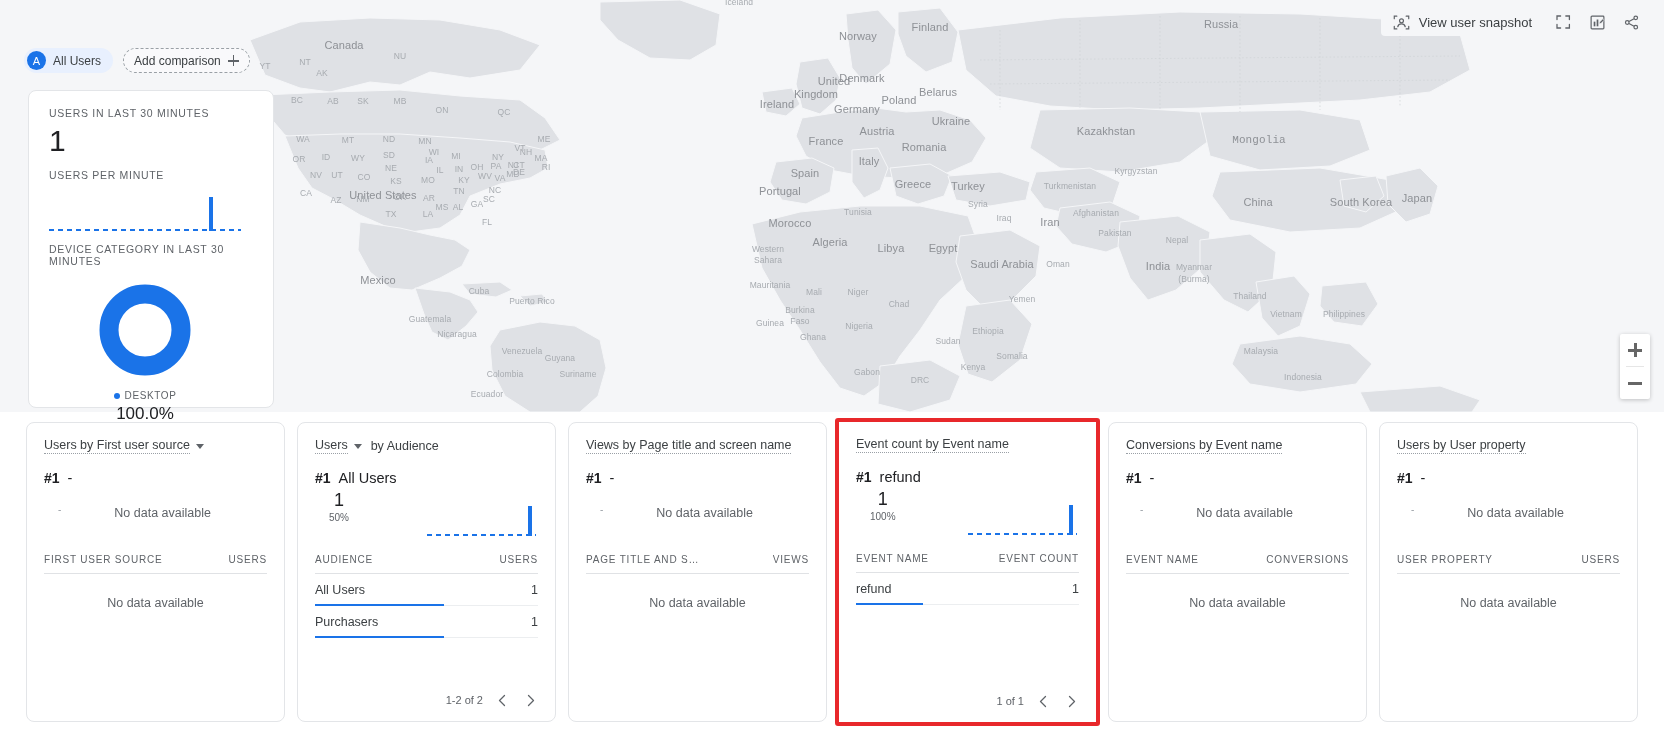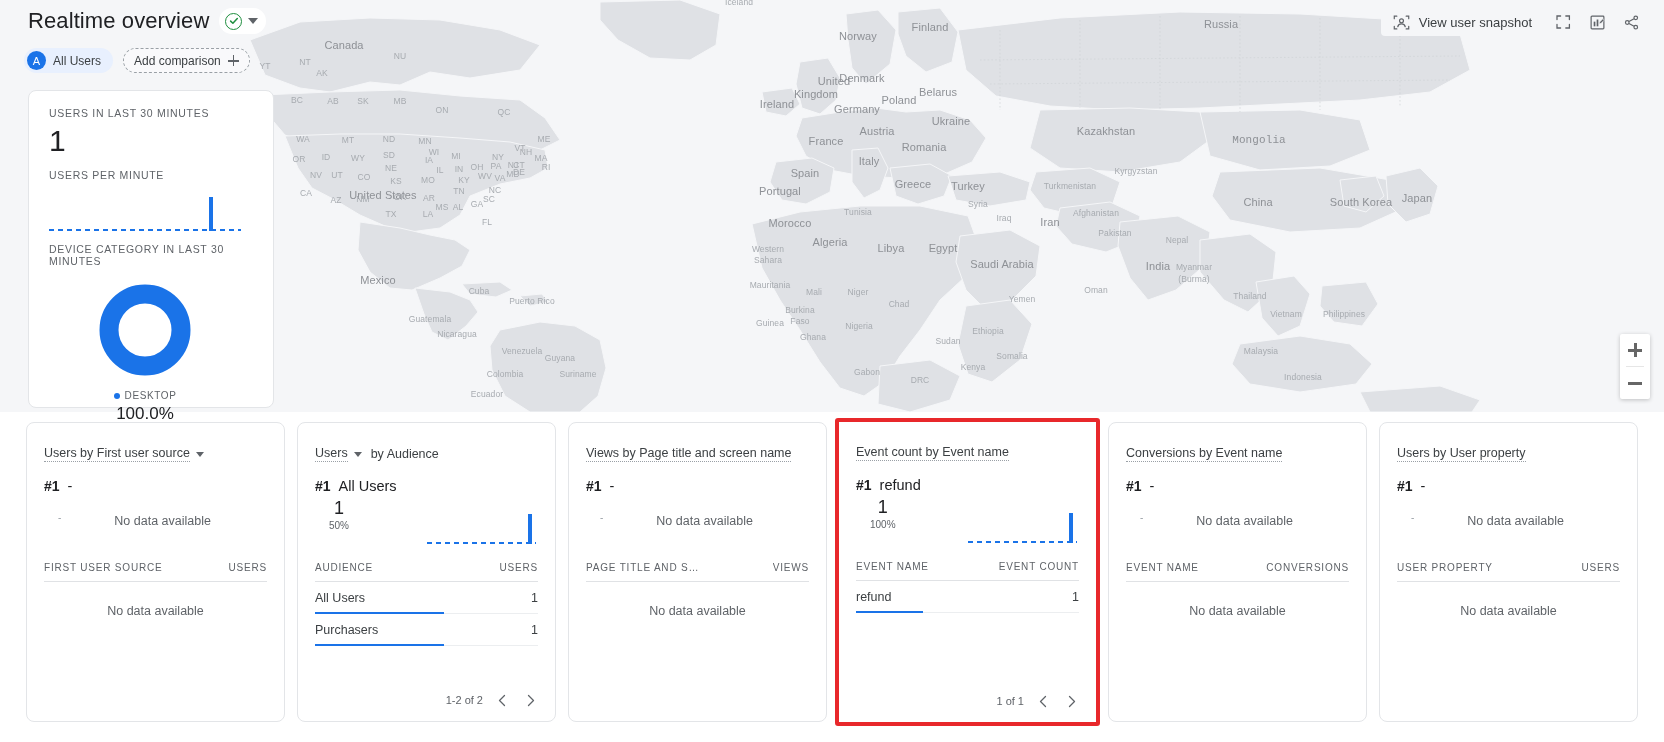--- a/index.html
+++ b/index.html
@@ -147,21 +147,21 @@
   
   .cards {
     position: absolute; left: 0; top: 412px; width: 1664px; height: 330px;
     background: #fff;
     display: flex; gap: 0; padding: 4px 20px 14px 20px;
   }
   .card {
     position: relative;
     flex: 1 1 0; margin: 6px 6px;
     background: #fff; border: 1px solid #e3e5e8; border-radius: 8px;
-    padding: 20px 17px 0 17px;
+    padding: 12px 17px 0 17px;
     min-width: 0;
   }
   .card.highlighted {
     border: 4px solid #e8282b; border-radius: 3px; margin: 2px 2px;
   }
   .card-title {
     font-size: 12.5px; color: #3c4043; display: inline-flex; align-items: center; gap: 4px;
     white-space: nowrap;
   }
   .dotted { border-bottom: 1px dotted #9aa0a6; padding-bottom: 1px; }
@@ -345,21 +345,21 @@
         <div class="map-label sm" style="left: 948px; top: 297px; margin-top: 44px;">Sudan</div>
         <div class="map-label sm" style="left: 770px; top: 323px;">Guinea</div>
         <div class="map-label sm" style="left: 800px; top: 310px;">Burkina</div>
         <div class="map-label sm" style="left: 800px; top: 321px;">Faso</div>
         <div class="map-label sm" style="left: 813px; top: 337px;">Ghana</div>
         <div class="map-label sm" style="left: 859px; top: 326px;">Nigeria</div>
         <div class="map-label sm" style="left: 988px; top: 331px;">Ethiopia</div>
         <div class="map-label sm" style="left: 1012px; top: 356px;">Somalia</div>
         <div class="map-label sm" style="left: 973px; top: 367px;">Kenya</div>
         <div class="map-label sm" style="left: 1022px; top: 299px;">Yemen</div>
-        <div class="map-label sm" style="left: 1058px; top: 290px; margin-left: 38px;">Oman</div>
+        <div class="map-label sm" style="left: 1058px; top: 264px;">Oman</div>
         <div class="map-label" style="left: 1002px; top: 264px;">Saudi Arabia</div>
         <div class="map-label sm" style="left: 867px; top: 372px;">Gabon</div>
         <div class="map-label sm" style="left: 920px; top: 380px;">DRC</div>
         <div class="map-label sm" style="left: 322px; top: 73px;">AK</div>
         <div class="map-label sm" style="left: 265px; top: 66px;">YT</div>
         <div class="map-label sm" style="left: 305px; top: 62px;">NT</div>
         <div class="map-label sm" style="left: 400px; top: 56px;">NU</div>
         <div class="map-label sm" style="left: 297px; top: 100px;">BC</div>
         <div class="map-label sm" style="left: 333px; top: 101px;">AB</div>
         <div class="map-label sm" style="left: 363px; top: 101px;">SK</div>
@@ -421,31 +421,20 @@
           <div class="zp"></div>
         </div>
       <div class="zoom-div"></div>
       <div class="zoom-btn">
           <div class="zm"></div>
         </div>
     </div>
   </div>
 
   <div class="header">
-    <div class="title-row">
-      <div class="page-title">Realtime overview</div>
-      <div class="title-chip">
-        <div class="check-ring">
-          <svg width="10" height="10" viewBox="0 0 10 10">
-              <path d="M1.6 5.1 L3.9 7.3 L8.3 2.6" fill="none" stroke="#1e8e3e" stroke-width="1.5" stroke-linecap="round" stroke-linejoin="round"></path>
-            </svg>
-        </div>
-        <div class="caret-dn"></div>
-      </div>
-    </div>
 
     <div class="comparison-row">
       <div class="chip-allusers">
         <div class="chip-avatar">A</div>
         <div class="lbl">All Users</div>
       </div>
       <div class="chip-add">
         <div class="lbl">Add comparison</div>
         <div class="plus-ic"></div>
       </div>

